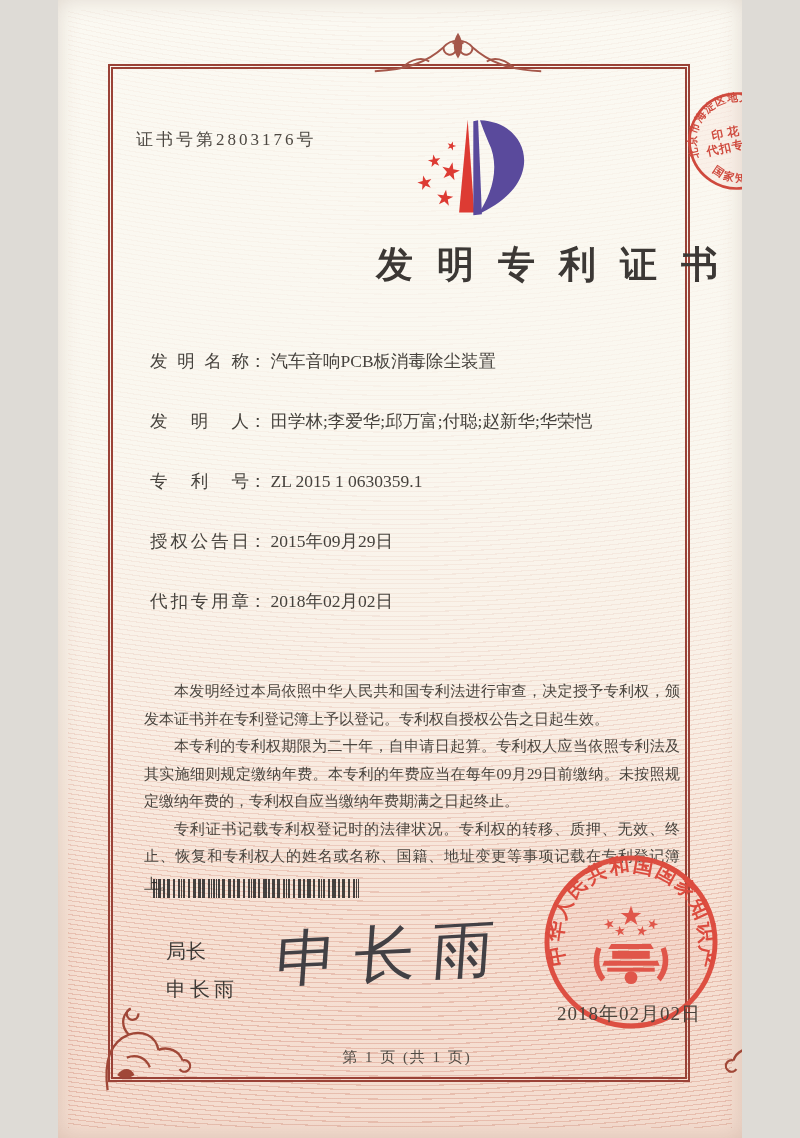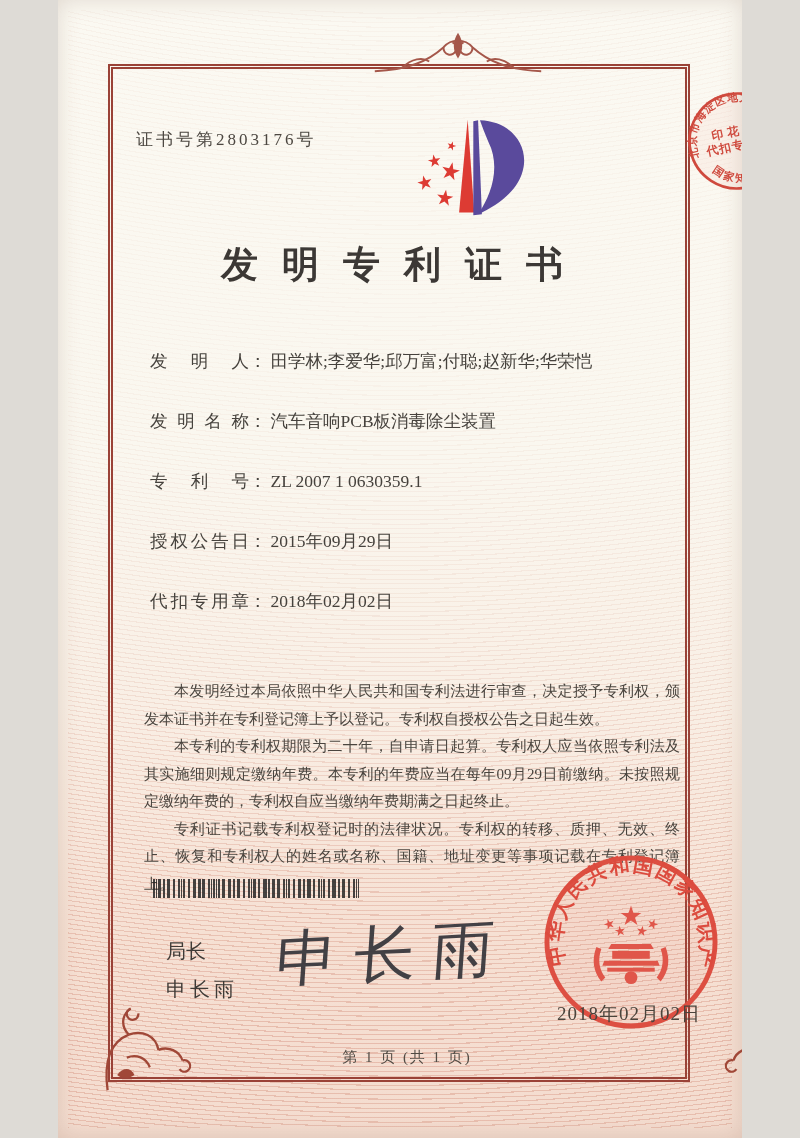--- a/index.html
+++ b/index.html
@@ -11,21 +11,21 @@
   .guilloche{position:absolute;inset:10px;pointer-events:none;
         background:repeating-radial-gradient(circle at 50% -1400px, rgba(196,104,82,0.30) 0 1.1px, rgba(0,0,0,0) 1.1px 4.6px);
         -webkit-mask-image:linear-gradient(180deg,rgba(0,0,0,0.14) 0%,rgba(0,0,0,0.10) 30%,rgba(0,0,0,0.30) 55%,rgba(0,0,0,0.75) 75%,rgba(0,0,0,0.95) 92%,rgba(0,0,0,0.85) 100%);
         mask-image:linear-gradient(180deg,rgba(0,0,0,0.14) 0%,rgba(0,0,0,0.10) 30%,rgba(0,0,0,0.30) 55%,rgba(0,0,0,0.75) 75%,rgba(0,0,0,0.95) 92%,rgba(0,0,0,0.85) 100%);}
   .frame{position:absolute;left:50px;top:64px;right:52px;bottom:56px;
          border:5px double #9a4237;}
   .ornament{position:absolute;pointer-events:none;}
   .cert-no{position:absolute;left:78px;top:128px;font-size:17px;letter-spacing:3px;color:#4c4741;}
   .logo{position:absolute;left:336px;top:108px;width:134px;height:112px;}
   .stamp{position:absolute;left:628px;top:90px;width:102px;height:102px;transform:rotate(-12deg);}
-  .title{position:absolute;left:0;right:0;top:240px;text-align:center;
+  .title{position:absolute;left:0;right:0;top:240px;text-align:right;
          font-size:37px;font-weight:bold;color:#3c3835;letter-spacing:24px;padding-left:8px;}
   .fields{position:absolute;left:92px;top:349px;right:58px;font-size:17.5px;color:#46423d;}
   .frow{margin-bottom:35px;line-height:25px;white-space:nowrap;}
   .flabel{display:inline-block;width:99px;text-align:justify;text-align-last:justify;vertical-align:top;}
   .fcolon{display:inline-block;margin-right:4px;}
   .paras{position:absolute;left:86px;right:62px;top:678px;font-size:15px;line-height:27.5px;
          color:#4a453f;text-align:justify;}
   .paras p{margin:0;text-indent:2em;}
   .barcode{position:absolute;left:95px;top:879px;width:206px;height:19px;opacity:.85;
         background:
@@ -122,27 +122,27 @@
     <text x="50" y="58" text-anchor="middle" font-size="11.5" fill="#cf4a3e" font-weight="bold" letter-spacing="1">代扣专用章</text>
     <text font-size="10.5" fill="#cf4a3e" font-weight="bold" letter-spacing="2">
       <textPath href="#stampBot" startOffset="8%">国家知识产权局</textPath>
     </text>
   </svg>
 
   <div class="title">发明专利证书</div>
 
   <div class="fields">
     <div class="frow">
+      <span class="flabel">发明名称</span><span class="fcolon">：</span><span>汽车音响PCB板消毒除尘装置</span>
+    </div>
+    <div class="frow">
       <span class="flabel">发明人</span><span class="fcolon">：</span><span>田学林;李爱华;邱万富;付聪;赵新华;华荣恺</span>
     </div>
     <div class="frow">
-      <span class="flabel">发明名称</span><span class="fcolon">：</span><span>汽车音响PCB板消毒除尘装置</span>
-    </div>
-    <div class="frow">
-      <span class="flabel">专利号</span><span class="fcolon">：</span><span>ZL 2007 1 0630359.1</span>
+      <span class="flabel">专利号</span><span class="fcolon">：</span><span>ZL 2015 1 0630359.1</span>
     </div>
     <div class="frow">
       <span class="flabel">授权公告日</span><span class="fcolon">：</span><span>2015年09月29日</span>
     </div>
     <div class="frow">
       <span class="flabel">代扣专用章</span><span class="fcolon">：</span><span>2018年02月02日</span>
     </div>
   </div>
 
   <div class="paras">

